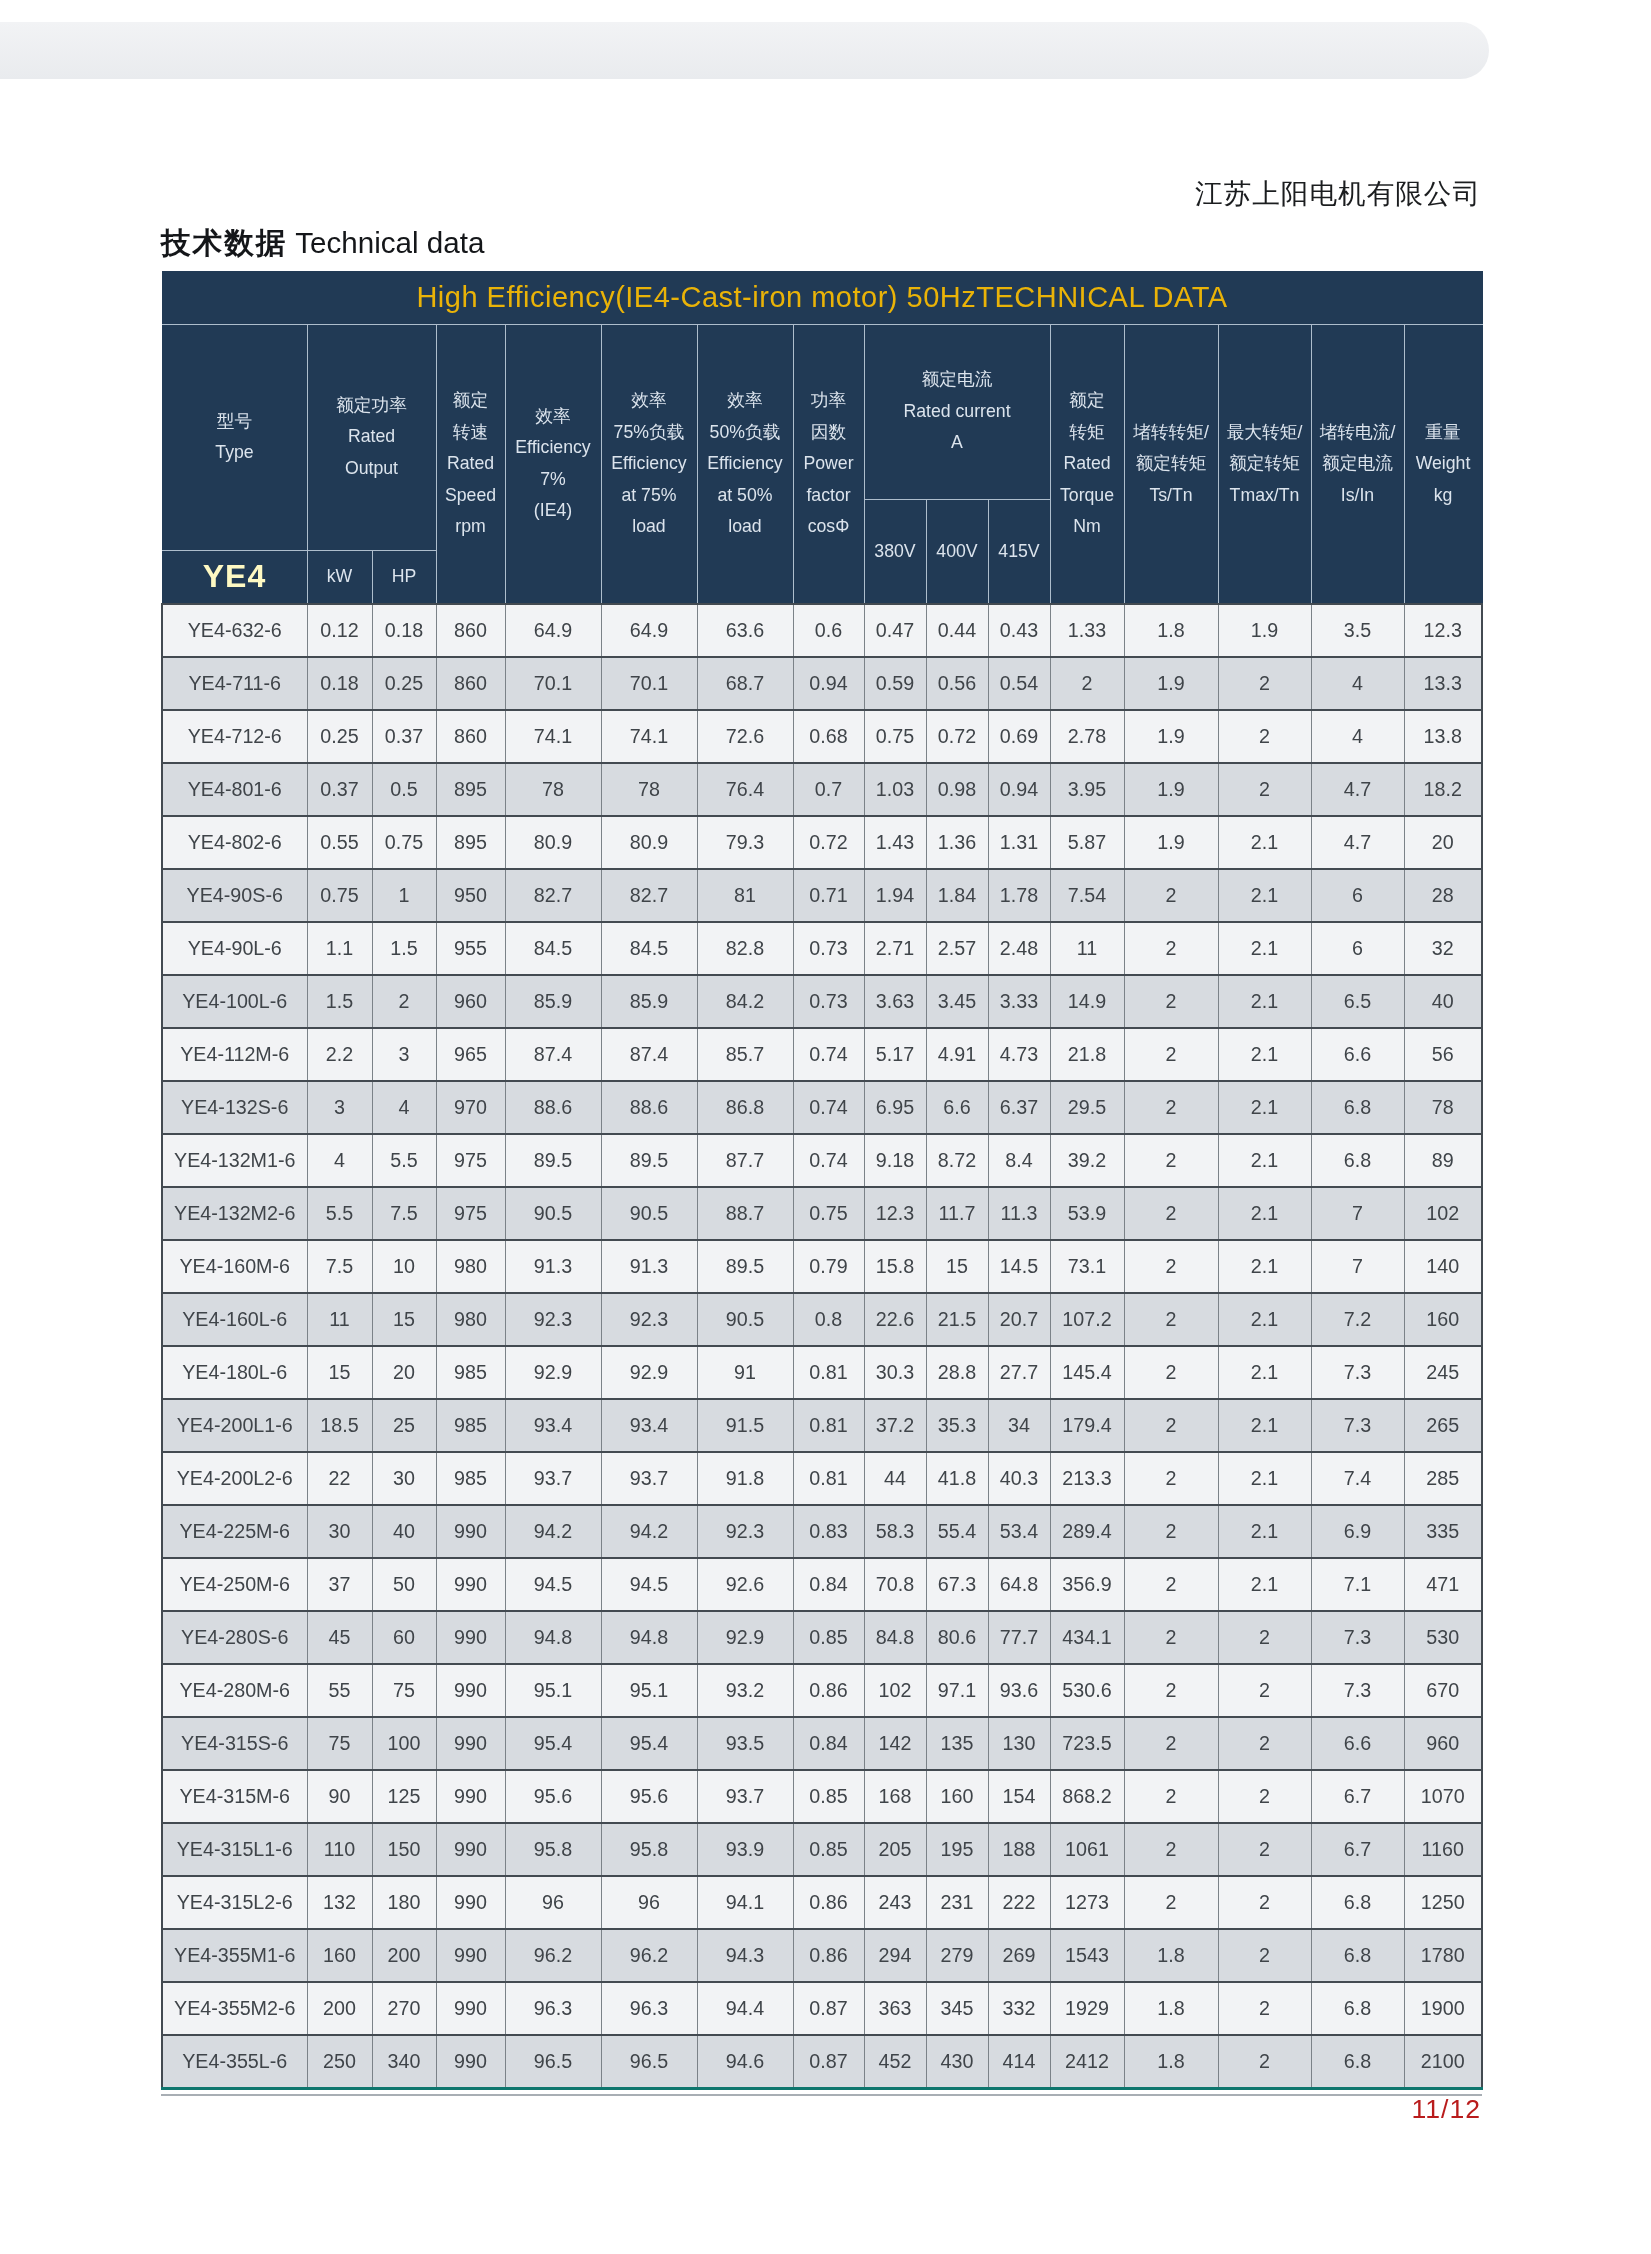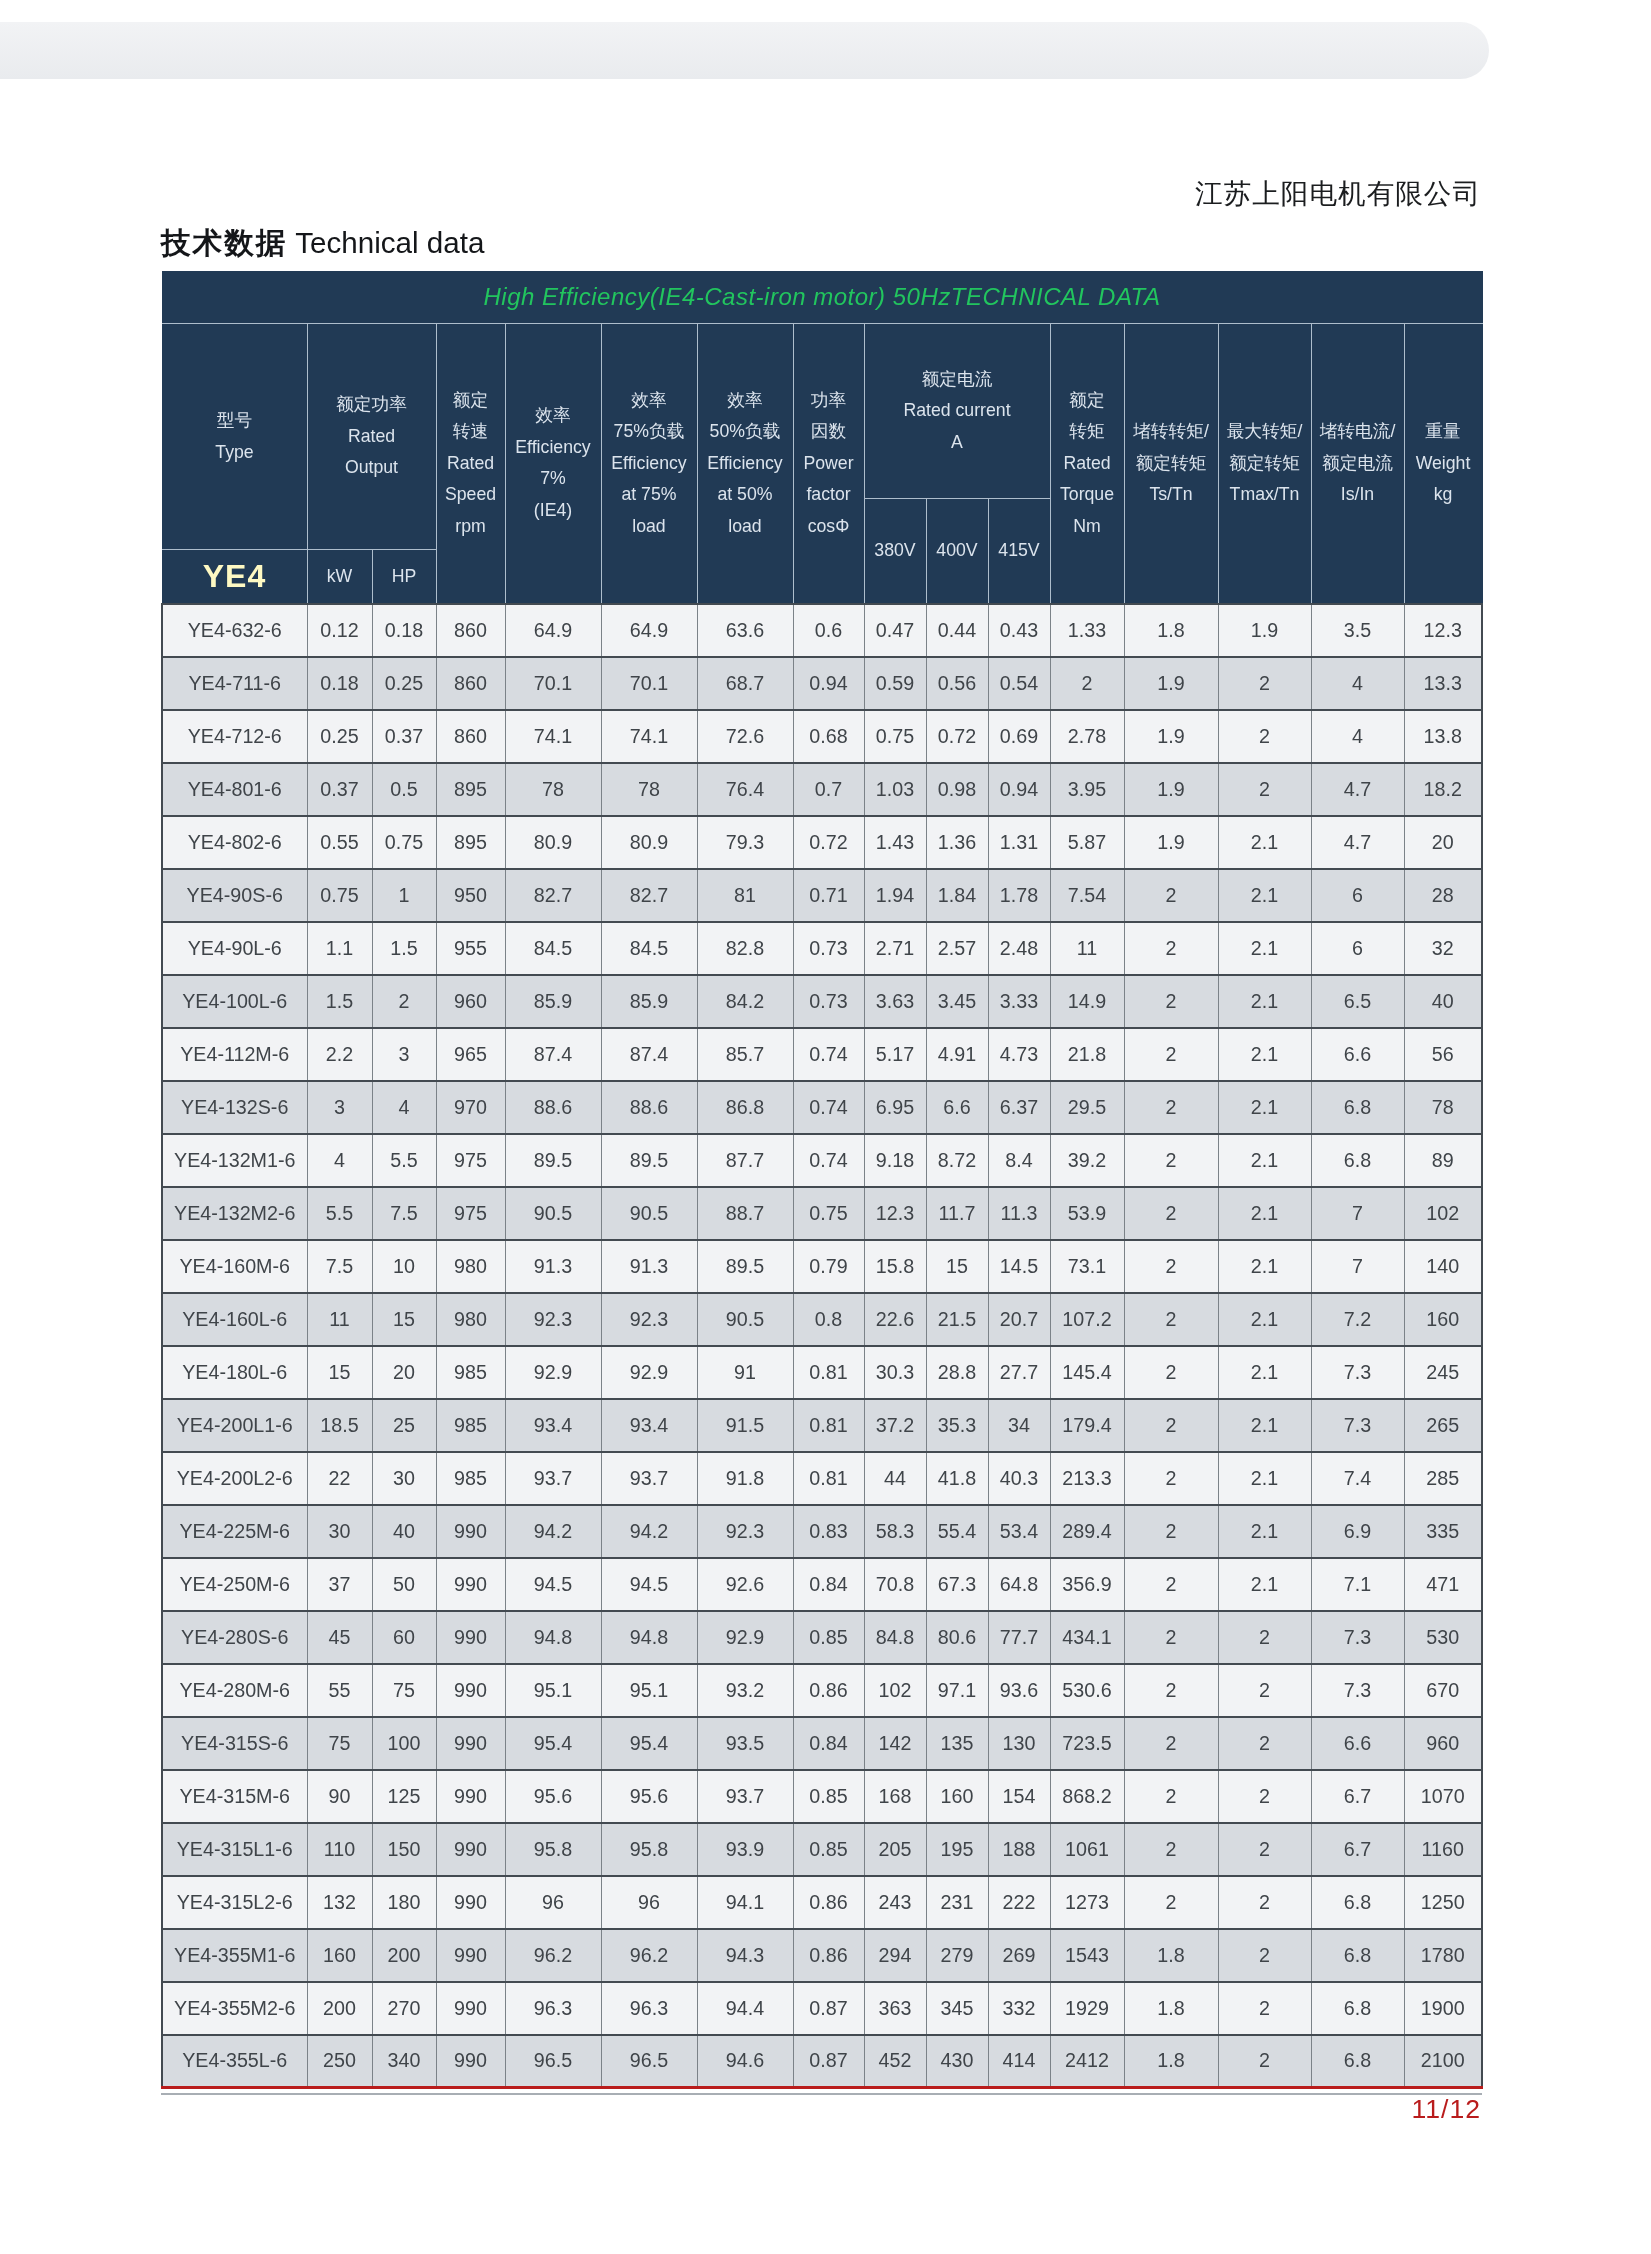--- a/index.html
+++ b/index.html
@@ -39,23 +39,23 @@
 
   
   thead th {
     background:#213a55; color:#dce4ed;
     font-weight:400; font-size:17.7px; line-height:1.78;
     border:1px solid #aebdcc;
     white-space:pre-line; vertical-align:middle; text-align:center;
     padding:3.9px 1px;
   }
   thead th.title-cell {
-    font-size:24px; letter-spacing:0.5px; color:#22c55e;
+    font-size:29px; letter-spacing:0.5px; color:#eab308;
     border-color:#213a55; border-bottom-color:#aebdcc;
-    padding:0; height:51px;font-style:italic;
+    padding:0; height:51px;
   }
   thead tr.h1 th:first-child,
   thead tr.h3 th:first-child { border-left-color:#213a55; }
   thead tr.h1 th:last-child  { border-right-color:#213a55; }
   tr.h1 { height:175px; }
   tr.h2 { height:51px; }
   tr.h3 { height:54px; }
   th.ye4 { font-size:32px; font-weight:700; color:#fef9c3; letter-spacing:1px; line-height:1.1; }
 
   
@@ -63,21 +63,21 @@
   tbody tr.odd  { background:#f2f3f5; }
   tbody tr.even { background:#d7dbe0; }
   tbody td {
     font-size:19.7px; color:#3f4449; text-align:center; vertical-align:middle;
     border-left:1px solid #7b8288; border-right:1px solid #7b8288;
     border-top:2px solid #434a51; border-bottom:2px solid #434a51;
     padding:0 3px; overflow:hidden;
   }
   tbody td:first-child { border-left:2px solid #434a51;margin-left:37px; }
   tbody td:last-child  { border-right:2px solid #434a51; }
-  tbody tr:last-child td { border-bottom:3px solid #b91c1c; }
+  tbody tr:last-child td { border-bottom:3px solid #0f766e; }
 
   .page-num {
     position:absolute; top:2094px; right:171px;
     font-size:26.6px; color:#b91c1c; letter-spacing:1px;
   }
 </style>
 </head>
 <body>
 
 <div class="top-bar"></div>

